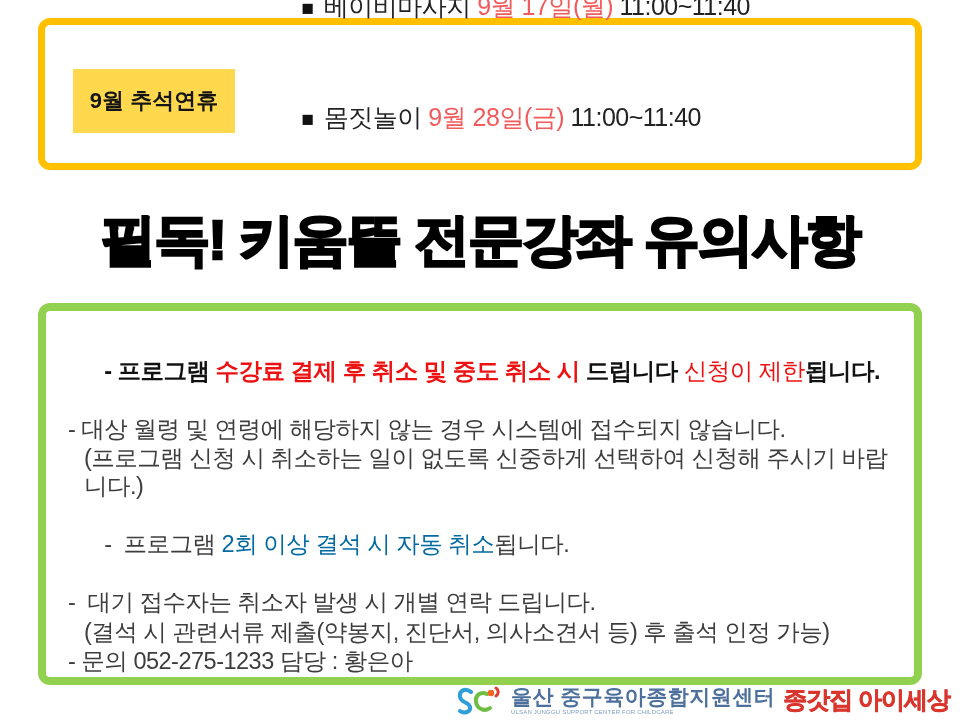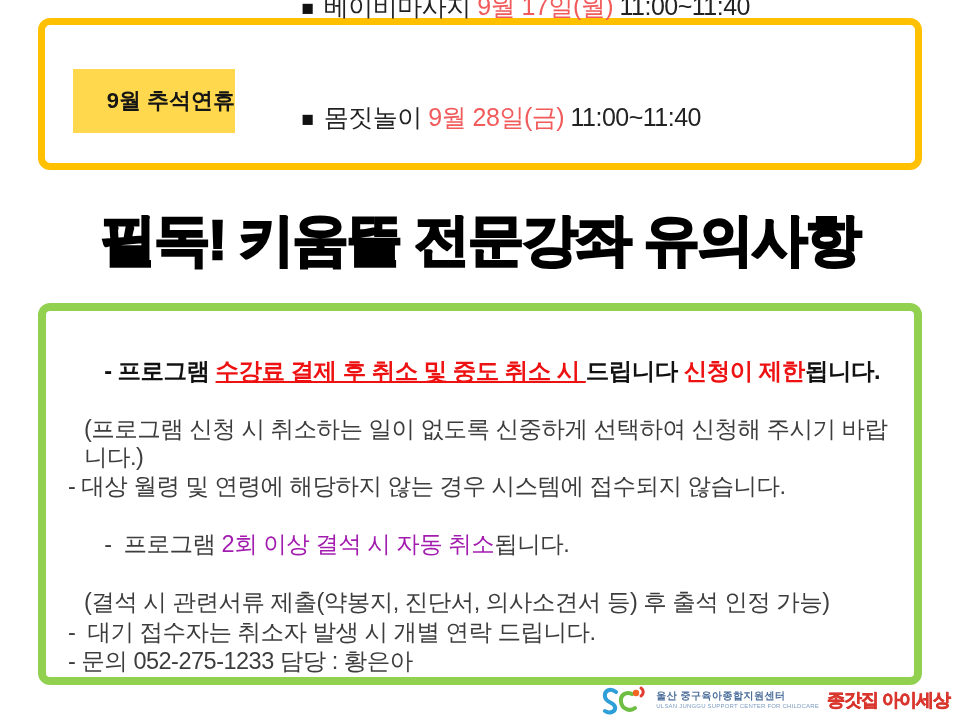--- a/index.html
+++ b/index.html
@@ -14,21 +14,21 @@
 
   
   .notice-box {
     position:absolute; left:38px; top:18px; width:884px; height:152px;
     border:7px solid #FFC000; border-radius:12px; background:#ffffff;
     display:flex; align-items:center;
   }
   .notice-label {
     position:absolute; left:28px; top:44px; width:162px; height:64px;
     background:#FFD84D; color:#151515; font-weight:bold;
-    font-size:22px; line-height:1.35; text-align:right;
+    font-size:22px; line-height:1.35; text-align:center;
     display:flex; flex-direction:column; justify-content:center;
   }
   .notice-items {
     position:absolute; left:205px; top:0; right:10px; height:100%;
     display:flex; flex-direction:column; justify-content:flex-end; gap:20px;
   }
   .notice-item {
     font-size:25px; color:#222222; white-space:pre; letter-spacing:-0.5px;
   }
   .notice-item .bullet { font-size:21px; margin-right:10px; color:#111; }
@@ -48,39 +48,39 @@
     border:8px solid #92D050; border-radius:12px; background:#ffffff;
     padding:16px 10px 0 22px;
     display:flex; flex-direction:column; justify-content:space-evenly;
   }
   .rule-line {
     font-size:23.5px; color:#3d3d3d; white-space:pre-wrap;
     letter-spacing:-0.5px; line-height:1.2;
   }
   .rule-line.bold { font-weight:bold; color:#111111; }
   .rule-line.indent { padding-left:16px; }
-  .seg-red { color:#a21caf; }
-  .seg-red-u { color:#EE1111; font-weight:bold; text-decoration:underline; }
-  .seg-red-b { color:#EE1111; font-weight:bold;text-align:right; }
+  .seg-red { color:#0369a1; }
+  .seg-red-u { color:#EE1111; font-weight:bold; }
+  .seg-red-b { color:#EE1111; font-weight:normal;text-align:right; }
 
   
   .footer {
     position:absolute; right:10px; bottom:4px; height:32px;
     display:flex; align-items:center; gap:8px;
   }
   .logo-mark { width:46px; height:30px; }
   .center-name { display:flex; flex-direction:column; align-items:flex-start; line-height:1; }
   .center-name-ko {
-    font-size:10px; color:#4C6F9C; font-weight:bold; letter-spacing:0.5px;
+    font-size:21px; color:#4C6F9C; font-weight:bold; letter-spacing:0.5px;
   }
   .center-name-en {
     font-size:6px; color:#7C9CC2; letter-spacing:0.2px; margin-top:2px;
   }
   .brand {
-    font-size:18px; font-weight:900; color:#D9362E; letter-spacing:-1px;
+    font-size:24px; font-weight:900; color:#D9362E; letter-spacing:-1px;
     -webkit-text-stroke:0.6px #D9362E;
   }
 </style>
 </head>
 <body>
 
 <div class="page">
 
   <div class="notice-box">
     <div class="notice-label">
@@ -95,27 +95,27 @@
       </div>
     </div>
   </div>
 
   <div class="main-title">필독! 키움뜰 전문강좌 유의사항</div>
 
   <div class="rules-box">
     <div class="rule-line bold">
       <span>- 프로그램 </span><span class="seg-red-u">수강료 결제 후 취소 및 중도 취소 시 </span><span>드립니다 </span><span class="seg-red-b">신청이 제한</span><span>됩니다.</span>
     </div>
+    <div class="rule-line">- 대상 월령 및 연령에 해당하지 않는 경우 시스템에 접수되지 않습니다.</div>
     <div class="rule-line indent">(프로그램 신청 시 취소하는 일이 없도록 신중하게 선택하여 신청해 주시기 바랍니다.)</div>
-    <div class="rule-line">- 대상 월령 및 연령에 해당하지 않는 경우 시스템에 접수되지 않습니다.</div>
     <div class="rule-line">
       <span>-  프로그램 </span><span class="seg-red">2회 이상 결석 시 자동 취소</span><span>됩니다.</span>
     </div>
+    <div class="rule-line">-  대기 접수자는 취소자 발생 시 개별 연락 드립니다.</div>
     <div class="rule-line indent">(결석 시 관련서류 제출(약봉지, 진단서, 의사소견서 등) 후 출석 인정 가능)</div>
-    <div class="rule-line">-  대기 접수자는 취소자 발생 시 개별 연락 드립니다.</div>
     <div class="rule-line">- 문의 052-275-1233 담당 : 황은아</div>
   </div>
 
   <div class="footer">
     <svg class="logo-mark" viewBox="0 0 46 30">
       <path d="M14 7 C8 2 2 6 3 12 C4 18 12 17 13 22 C14 27 7 29 3 26" fill="none" stroke="#2E9FD8" stroke-width="4" stroke-linecap="round"></path>
       <path d="M30 9 C24 6 18 10 19 17 C20 24 28 27 33 23" fill="none" stroke="#6FBE44" stroke-width="4" stroke-linecap="round"></path>
       <circle cx="34" cy="8" r="3.2" fill="#F26522"></circle>
       <path d="M39 3 C42 5 42 9 39 11" fill="none" stroke="#E03C31" stroke-width="3" stroke-linecap="round"></path>
     </svg>

